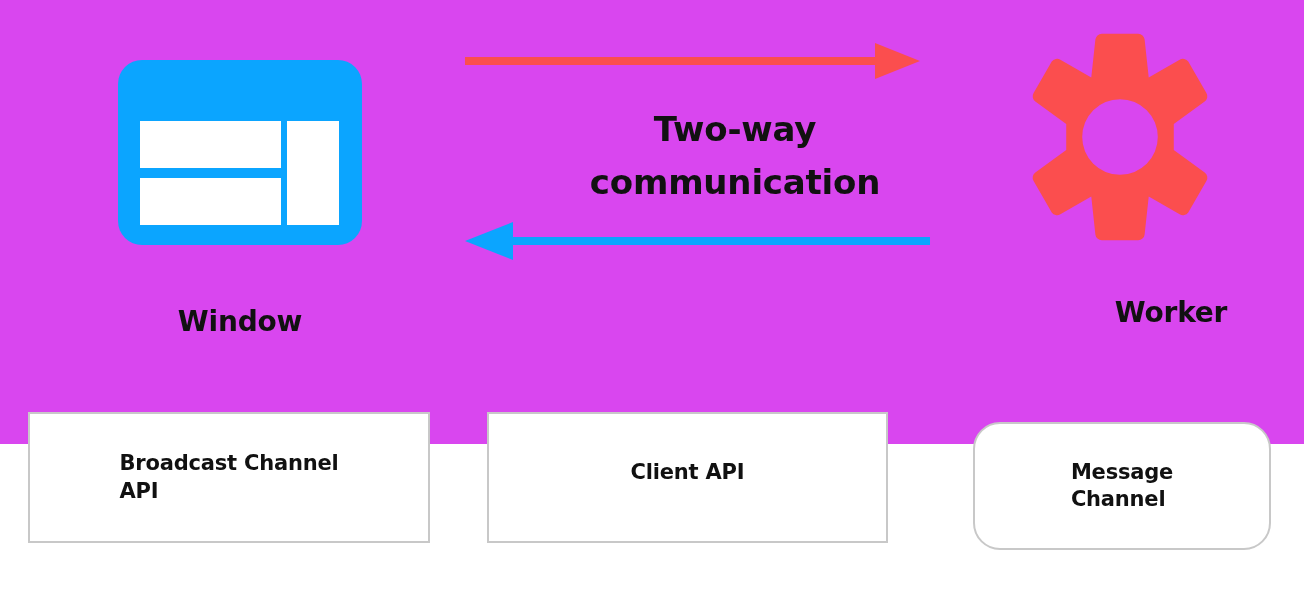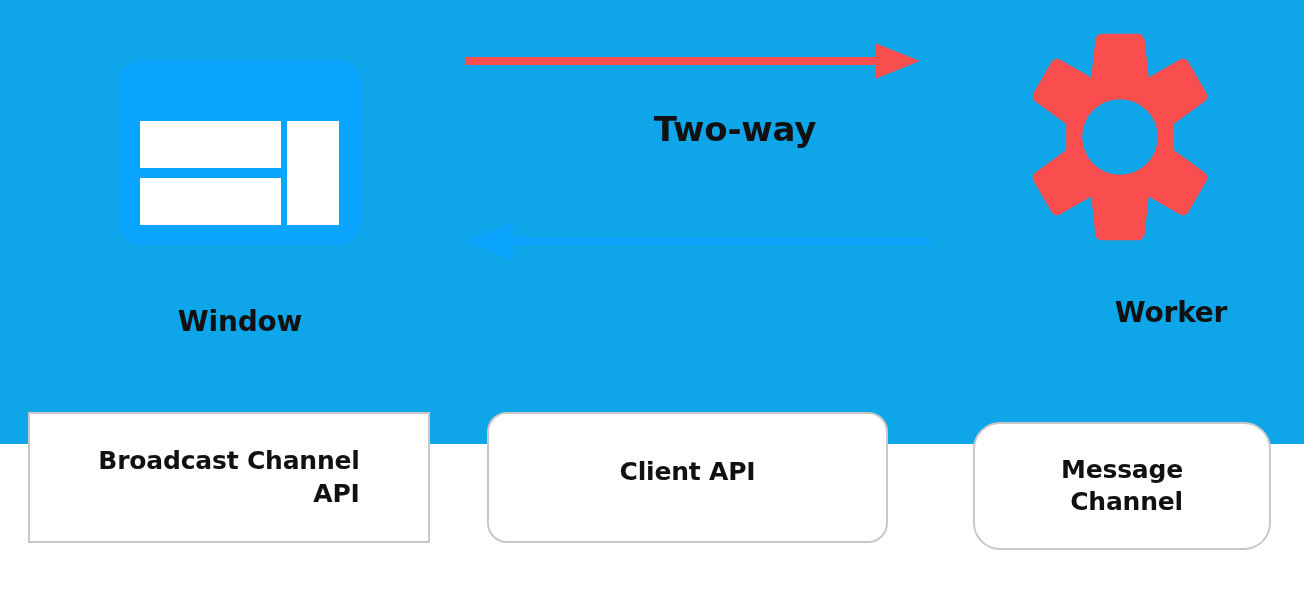--- a/index.html
+++ b/index.html
@@ -7,21 +7,21 @@
     width: 1304px;
     height: 594px;
     background: #ffffff;
     font-family: "DejaVu Sans", "Liberation Sans", sans-serif;
     overflow: hidden;
   }
   #stage {
     position: relative;
     width: 1304px;
     height: 444px;
-    background: #0ea5e9;
+    background: #d946ef;
   }
 
   
   .window-icon {
     position: absolute;
     left: 118px;
     top: 60px;
     width: 244px;
     height: 185px;
     border-radius: 24px;
@@ -80,30 +80,30 @@
   .label-worker { left: 1021px; top: 296px; width: 300px; }
 
   
   .api-box {
     position: absolute;
     border: 2px solid #c8c8c8;
     background: #ffffff;
     display: flex;
     align-items: center;
     justify-content: center;
-    text-align: right;
+    text-align: left;
     color: #111111;
-    font-size: 25px;
+    font-size: 21px;
     font-weight: bold;
     line-height: 1.30;
     letter-spacing: -0.2px;
     padding: 0 10px;
   }
   .api-box-1 { left: 28px;  top: 412px; width: 402px; height: 131px; }
-  .api-box-2 { left: 487px; top: 412px; width: 401px; height: 131px; align-items: center; border-radius: 20px; }
+  .api-box-2 { left: 487px; top: 412px; width: 401px; height: 131px; align-items: center; }
   .api-box-2 .box-text { transform: translateY(-5px); }
   .api-box-3 { left: 973px; top: 422px; width: 298px; height: 128px; border-radius: 27px; }
 </style>
 </head>
 <body>
 
 <div id="stage">
 
   <div class="window-icon" style="background:#0BA5FF">
     <div class="pane pane-tl"></div>
@@ -165,20 +165,21 @@
 
   <div class="arrow arrow-bottom">
     <svg viewBox="0 0 465 40" preserveAspectRatio="none" xmlns="http://www.w3.org/2000/svg">
       <rect x="42" y="16" width="423" height="8" fill="#0BA5FF"></rect>
       <polygon points="0,20 48,1 48,39" fill="#0BA5FF"></polygon>
     </svg>
   </div>
 
   <div class="center-caption">
     <div>Two-way</div>
+    <div>communication</div>
   </div>
 
   <div class="node-label label-window">Window</div>
 
   <div class="node-label label-worker">Worker</div>
 
   <div class="api-box api-box-1">
     <div class="box-text">
       <span>Broadcast Channel</span><br>
       <span>API</span>

